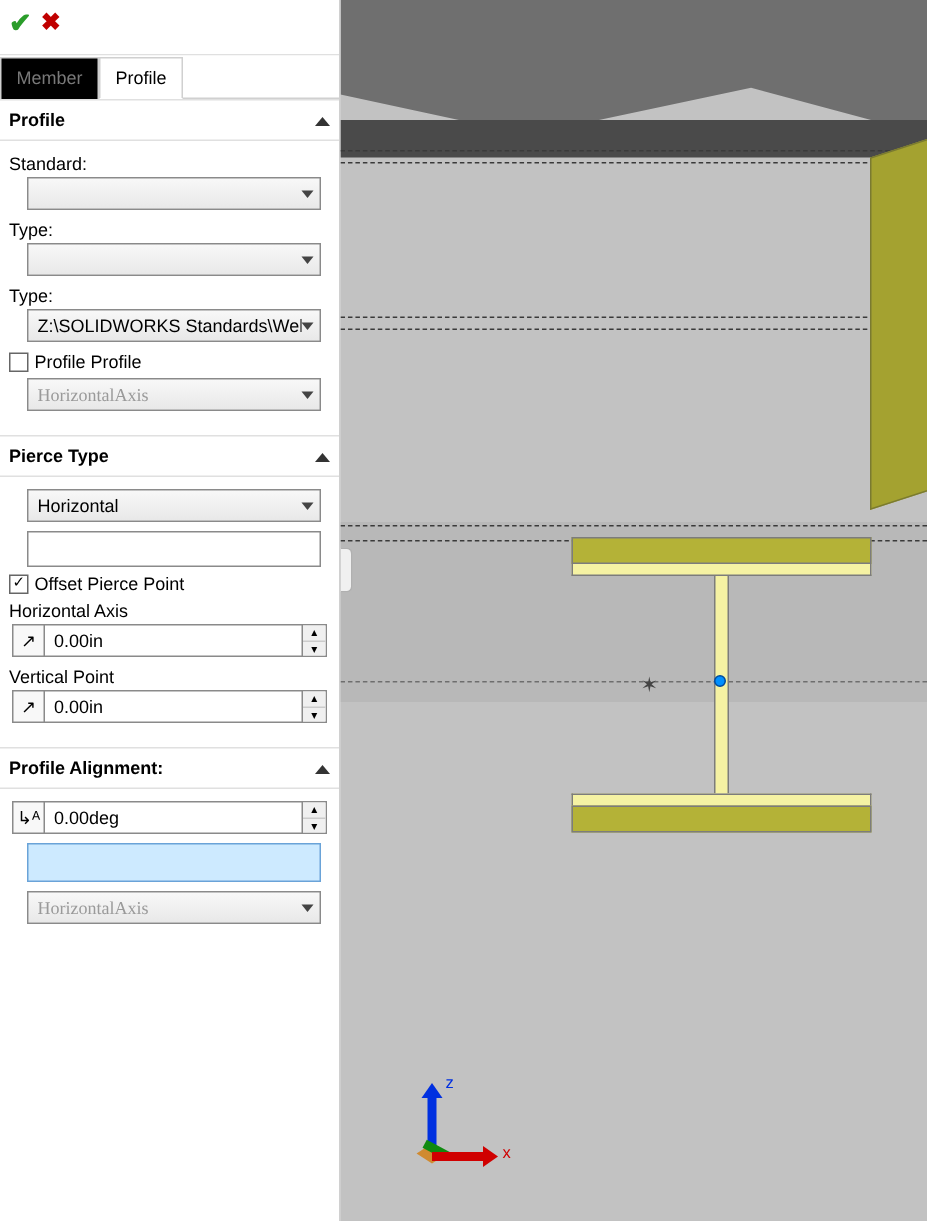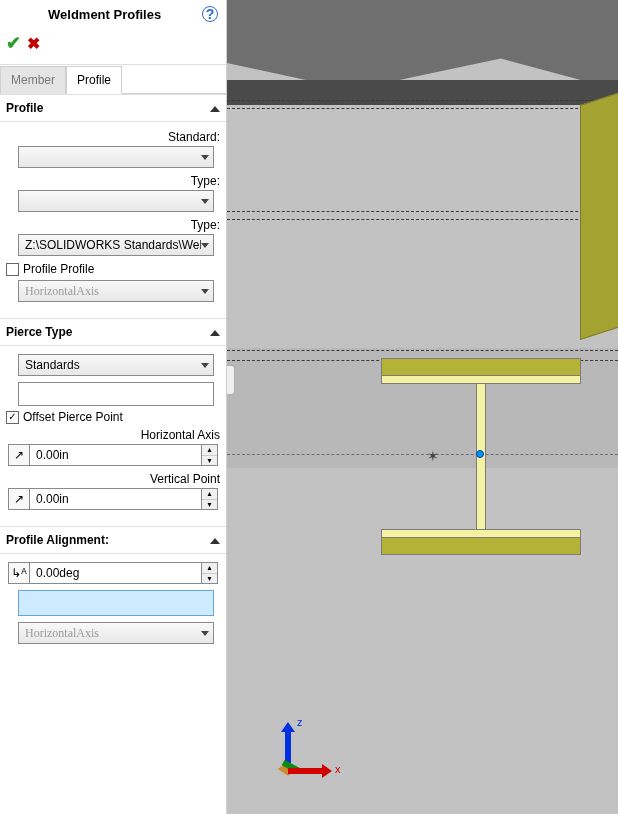--- a/index.html
+++ b/index.html
@@ -61,21 +61,21 @@
     .tab {
       padding: 6px 10px;
       border: 1px solid #d0d0d0;
       border-bottom: none;
       background: #f0f0f0;
       font-size: 12px;
       cursor: pointer;
       position: relative;
       top: 1px;
     }
-    .tab.inactive { color: #787878; background: #e5e5e5; }
+    .tab.inactive { color: #787878; background: #000000; }
     .tab.active {
       background: #ffffff;
       border-bottom: 1px solid #ffffff;
     }
     .section-header {
       background: #ffffff;
       border-top: 1px solid #e0e0e0;
       border-bottom: 1px solid #e0e0e0;
       padding: 6px 6px;
       font-weight: bold;
@@ -86,21 +86,20 @@
     .chevron-up::before {
       content: "";
       display: inline-block;
       width: 0; height: 0;
       border-left: 5px solid transparent;
       border-right: 5px solid transparent;
       border-bottom: 6px solid #333;
     }
     .section-body {
       padding: 6px 4px 10px 4px;
-      text-align: right;
     }
     .field-label { margin: 2px 2px 2px 2px; }
     .select {
       width: 196px;
       height: 22px;
       margin: 2px 0 6px 14px;
       border: 1px solid #8a8a8a;
       background: linear-gradient(#f8f8f8,#e8e8e8);
       display: flex;
       align-items: center;
@@ -338,24 +337,20 @@
       border:1px solid #b0b0b0;
       border-right:none;
       border-radius: 4px 0 0 4px;
     }
   </style>
 </head>
 <body>
 
 <div class="panel">
 
-  <div class="panel-title">
-    <span>Weldment Profiles</span>
-    <span class="help-icon">?</span>
-  </div>
 
   <div class="ok-cancel">
     <span class="ok-icon">✔</span>
     <span class="cancel-icon">✖</span>
   </div>
 
   <div class="tabs">
     <div class="tab inactive">Member</div>
     <div class="tab active">Profile</div>
   </div>
@@ -389,21 +384,21 @@
       <span class="arrow"></span>
     </div>
   </div>
 
   <div class="section-header">
     <span>Pierce Type</span>
     <span class="chevron-up"></span>
   </div>
   <div class="section-body">
     <div class="select">
-      <span>Standards</span>
+      <span>Horizontal</span>
       <span class="arrow"></span>
     </div>
     <div class="textbox"></div>
     <div class="checkbox-row">
       <span class="checkbox checked"></span>
       <span>Offset Pierce Point</span>
     </div>
     <div class="field-label">Horizontal Axis</div>
     <div class="spin-row">
       <div class="spin-icon">↗</div>

